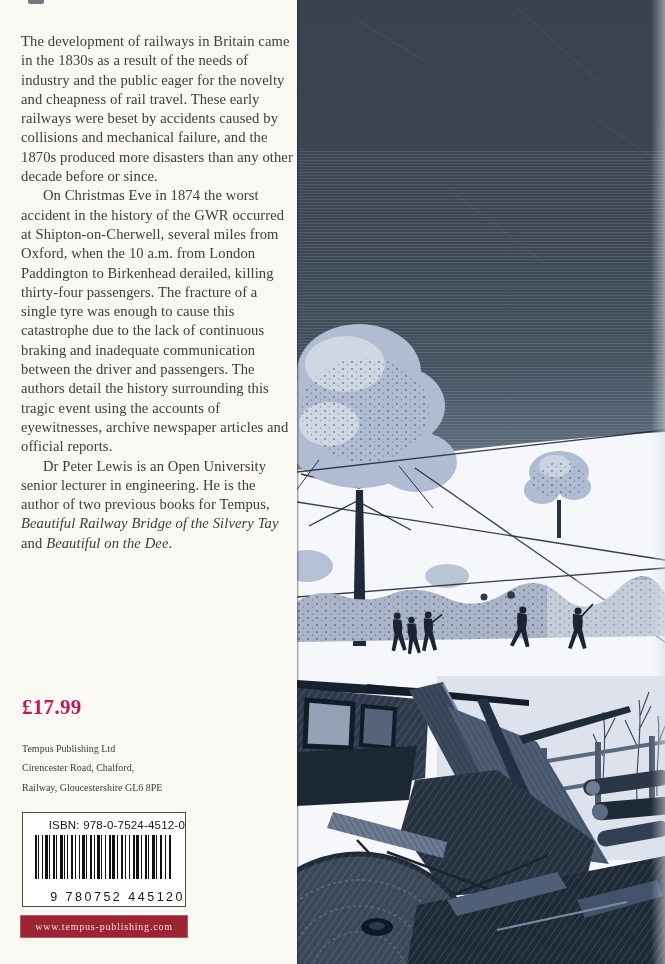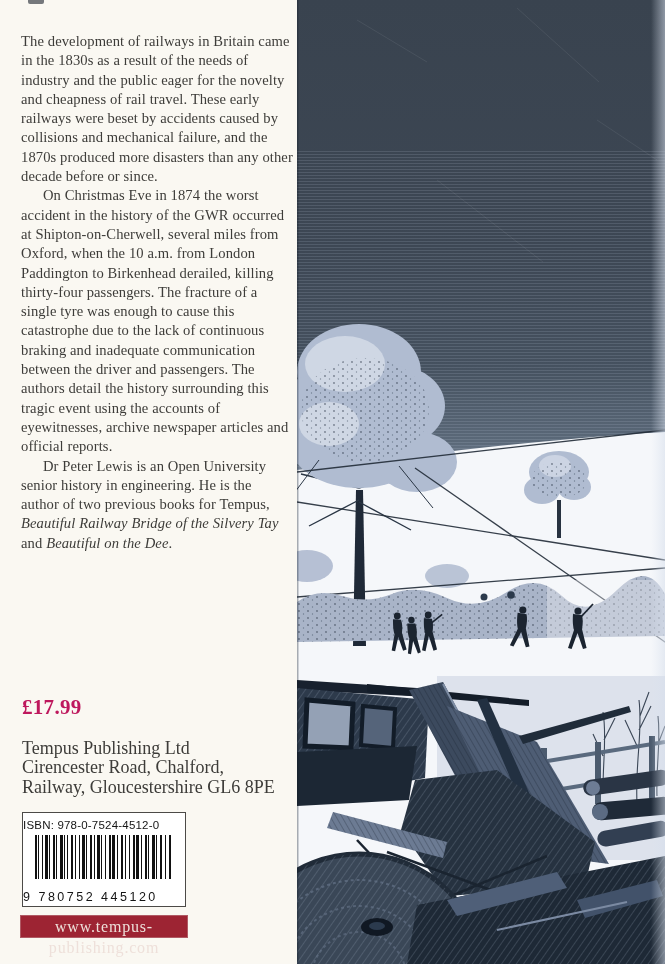--- a/index.html
+++ b/index.html
@@ -19,27 +19,27 @@
   }
   .blurb p{margin:0;}
   .blurb p + p{text-indent:1.5em;}
   .blurb em{font-style:italic;margin-top:24px;}
   .price{
     position:absolute;left:22px;top:695px;
     font-size:21px;font-weight:bold;color:#be185d;letter-spacing:.3px;
   }
   .publisher{
     position:absolute;left:22px;top:739px;width:260px;
-    font-size:18px;line-height:19.3px;color:var(--ink,#3d3c39);
+    font-size:10px;line-height:19.3px;color:var(--ink,#3d3c39);
   }
   .publisher span{display:block;}
   .isbn-box{
     position:absolute;left:22px;top:812px;width:164px;height:95px;
     background:#ffffff;border:1px solid var(--box-border,#4c4a47);
-    text-align:left;box-sizing:border-box;
+    text-align:right;box-sizing:border-box;
   }
   .isbn-label{
     margin-top:6px;font-family:"Liberation Sans", sans-serif;
     font-size:11.5px;color:var(--barcode-ink,#141414);letter-spacing:.2px;
   }
   .barcode{
     margin:4px auto 0;width:138px;height:44px;
     background:linear-gradient(90deg,
       #111 0 2px,#fff 2px 3px,#111 3px 4px,#fff 4px 7px,
       #111 7px 8px,#fff 8px 10px,#111 10px 13px,#fff 13px 14px,
@@ -62,38 +62,38 @@
   }
   .barcode-digits{
     margin-top:11px;font-family:"Liberation Sans", sans-serif;
     font-size:12.5px;color:var(--barcode-ink,#141414);letter-spacing:2.5px;white-space:nowrap;
   }
   .website-strip{
     position:absolute;left:20px;top:915px;width:168px;height:23px;
     background:var(--accent-red,#9d2433);
     border:1px solid #b05a64;box-sizing:border-box;
     color:var(--website-text,#eee0da);
-    font-size:16px;line-height:21px;text-align:center;letter-spacing:.8px;
+    font-size:10px;line-height:21px;text-align:center;letter-spacing:.8px;
   }
   
   .illustration-panel{position:absolute;left:297px;top:0;width:368px;height:964px;}
   .illustration-panel svg{display:block;width:368px;height:964px;}
 </style>
 </head>
 <body>
 
 <div class="back-cover">
 
   <div class="text-panel">
     <div class="edge-mark"></div>
 
     <div class="blurb">
         <p><span>The development of railways in Britain came in the 1830s as a result of the needs of industry and the public eager for the novelty and cheapness of rail travel. These early railways were beset by accidents caused by collisions and mechanical failure, and the 1870s produced more disasters than any other decade before or since.</span></p>
         <p><span>On Christmas Eve in 1874 the worst accident in the history of the GWR occurred at Shipton-on-Cherwell, several miles from Oxford, when the 10 a.m. from London Paddington to Birkenhead derailed, killing thirty-four passengers. The fracture of a single tyre was enough to cause this catastrophe due to the lack of continuous braking and inadequate communication between the driver and passengers. The authors detail the history surrounding this tragic event using the accounts of eyewitnesses, archive newspaper articles and official reports.</span></p>
-        <p><span>Dr Peter Lewis is an Open University senior history in engineering. He is the author of two previous books for Tempus, </span><em>Beautiful Railway Bridge of the Silvery Tay</em><span> and </span><em>Beautiful on the Dee</em><span>.</span></p>
+        <p><span>Dr Peter Lewis is an Open University senior lecturer in engineering. He is the author of two previous books for Tempus, </span><em>Beautiful Railway Bridge of the Silvery Tay</em><span> and </span><em>Beautiful on the Dee</em><span>.</span></p>
       </div>
 
     <div class="price">£17.99</div>
 
     <div class="publisher">
       <span>Tempus Publishing Ltd</span>
       <span>Cirencester Road, Chalford,</span>
       <span>Railway, Gloucestershire GL6 8PE</span>
     </div>
 

